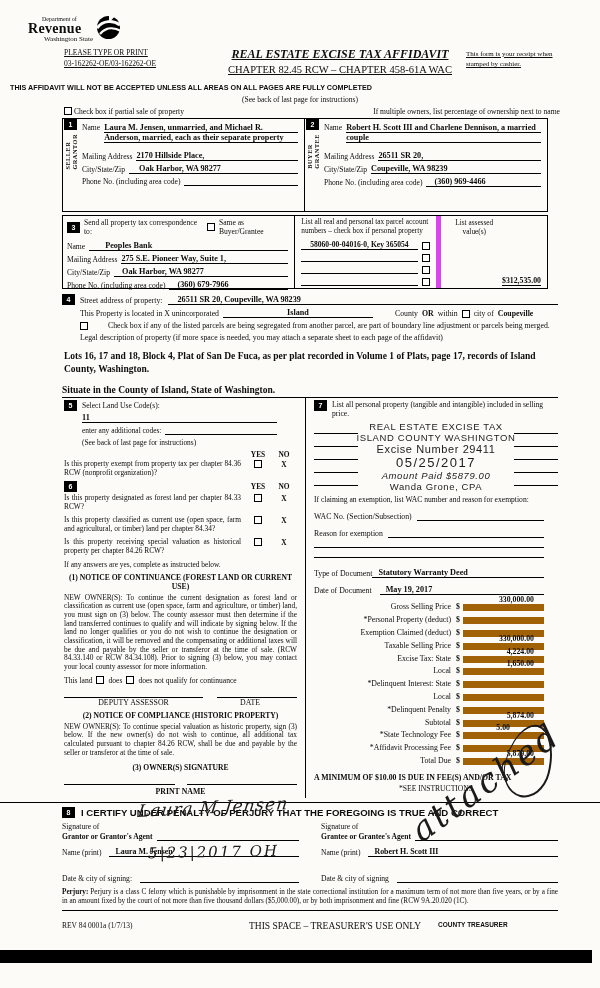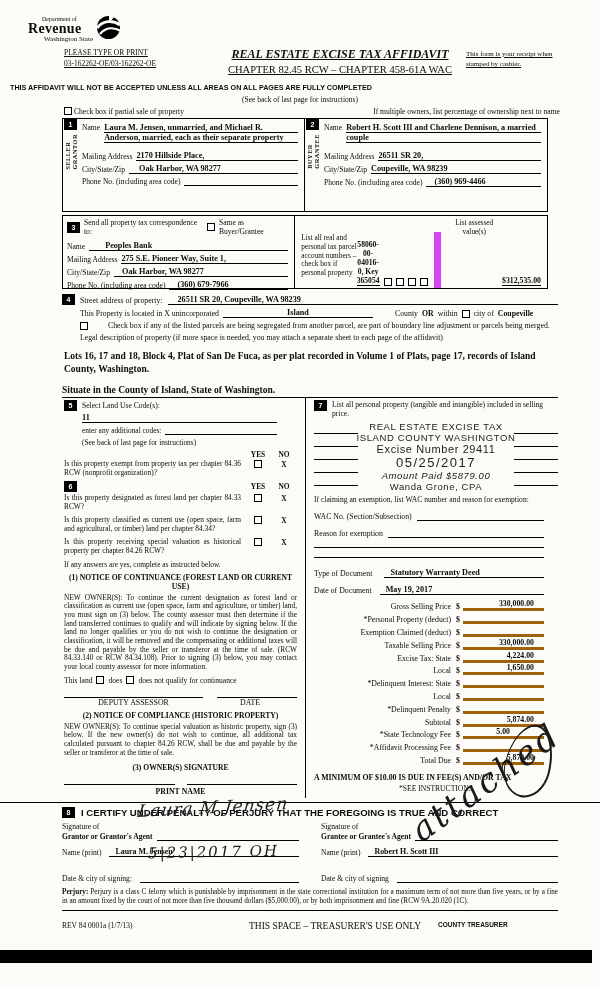--- a/index.html
+++ b/index.html
@@ -36,41 +36,41 @@
   .party-side { width:15px; display:flex; flex-direction:column; align-items:center; border-right:none; }
   .vert { writing-mode:vertical-rl; transform:rotate(180deg); font-size:6.3px; font-weight:bold; letter-spacing:0.5px; margin-top:4px; }
   .vwrap { display:flex; gap:0px; }
   .party-main { flex:1; padding:1px 6px 2px 4px; display:flex; flex-direction:column; }
   .frow { display:flex; align-items:flex-end; margin-top:3px; font-size:7.6px; }
   .frow .lab { flex:none; padding-right:4px; }
   .valbox { font-size:8.2px; }
   
   .sec3 { display:flex; margin:0 52px 0 62px; border:1px solid #000; height:74px; }
   .sec3-left { width:48%; padding:2px 6px 2px 4px; border-right:1px solid #000; }
-  .sec3-mid { width:30%; padding:2px 6px; border-right:7px solid #d946ef; display:flex; flex-direction:row;margin-top:16px; }
+  .sec3-mid { width:30%; padding:2px 6px; border-right:5px solid #d946ef; display:flex; flex-direction:column; }
   .sec3-right { width:22%; padding:2px 6px; display:flex; flex-direction:row; }
   .pline { display:flex; align-items:flex-end; gap:4px; margin-top:4px; }
   
   .sec4 { margin:5px 42px 0 62px; }
   .s4row { display:flex; align-items:flex-end; font-size:7.8px; margin-top:3px; }
   .legal-desc { font-size:9.5px; font-weight:bold; margin:8px 10px 0 2px; line-height:1.35; }
   .situate { font-size:9.5px; font-weight:bold; margin-top:9px; }
   
   .cols { display:flex; margin:2px 42px 0 62px; border-top:1px solid #000; }
   .colL { width:49%; padding:2px 8px 2px 2px; }
   .colR { width:51%; border-left:1px solid #000; padding:2px 0 2px 8px; position:relative; }
   .yn { display:flex; }
   .yn .q { flex:1; font-size:7.4px; line-height:1.2; text-align:justify; padding-right:4px; }
   .yn .cyes, .yn .cno { width:26px; text-align:center; flex:none; font-size:7.4px; }
   .para { font-size:7.35px; line-height:1.18; text-align:justify; margin-top:3px; }
   .ttl { font-size:7.6px; font-weight:bold; text-align:center; margin-top:4px; }
   .mrow { display:flex; align-items:flex-end; font-size:7.8px; height:12.8px; }
   .mlab { flex:0 0 142px; text-align:right; padding-right:5px; }
   .mdollar { flex:none; font-weight:bold; padding-right:3px; }
-  .mline { flex:1; border-bottom:3px solid #a16207; text-align:right; font-weight:bold; padding-right:10px; margin-right:14px; }
+  .mline { flex:1; border-bottom:7px solid #a16207; text-align:right; font-weight:bold; padding-right:10px; margin-right:14px; }
   .stampwrap { position:relative; margin-top:2px; height:72px; }
   .stamp { position:absolute; left:50%; top:0; transform:translateX(-50%); width:230px; text-align:center;
            font-family:"Liberation Sans",sans-serif; color:#1c1c1c; }
   .sline { display:flex; justify-content:space-between; height:13px; }
   .sline span { width:44px; border-bottom:1px solid #000; }
   
   .sec8 { border-top:1px solid #000; margin:4px 0 0 0; padding:0 42px 0 62px; position:relative; }
   .cert { display:flex; align-items:center; gap:6px; padding-top:4px; }
   .cert-txt { font-family:"Liberation Sans",sans-serif; font-weight:bold; font-size:9.6px; }
   .sigcols { display:flex; gap:22px; }
@@ -411,21 +411,21 @@
         <span style="font-size:7.8px;">Reason for exemption</span>
         <span class="fill ul"></span>
       </div>
       <div class="row" style="margin-top:9px; padding-right:14px;">
           <span class="fill ul"></span>
         </div>
       <div class="row" style="margin-top:9px; padding-right:14px;">
           <span class="fill ul"></span>
         </div>
 
-      <div class="row" style="margin-top:10px; gap:12px; padding-right:14px;">
+      <div class="row" style="margin-top:10px; gap:0; padding-right:14px;">
         <span style="font-size:7.8px;">Type of Document</span>
         <span class="fill ul b" style="font-size:8.2px; padding-left:6px;">Statutory Warranty Deed</span>
       </div>
       <div class="row" style="margin-top:7px; gap:8px; padding-right:14px; margin-bottom:4px;">
         <span style="font-size:7.8px;">Date of Document</span>
         <span class="fill ul b" style="font-size:8.2px; padding-left:6px;">May 19, 2017</span>
       </div>
 
       <div class="mrow">
         <span class="mlab">Gross Selling Price</span>

